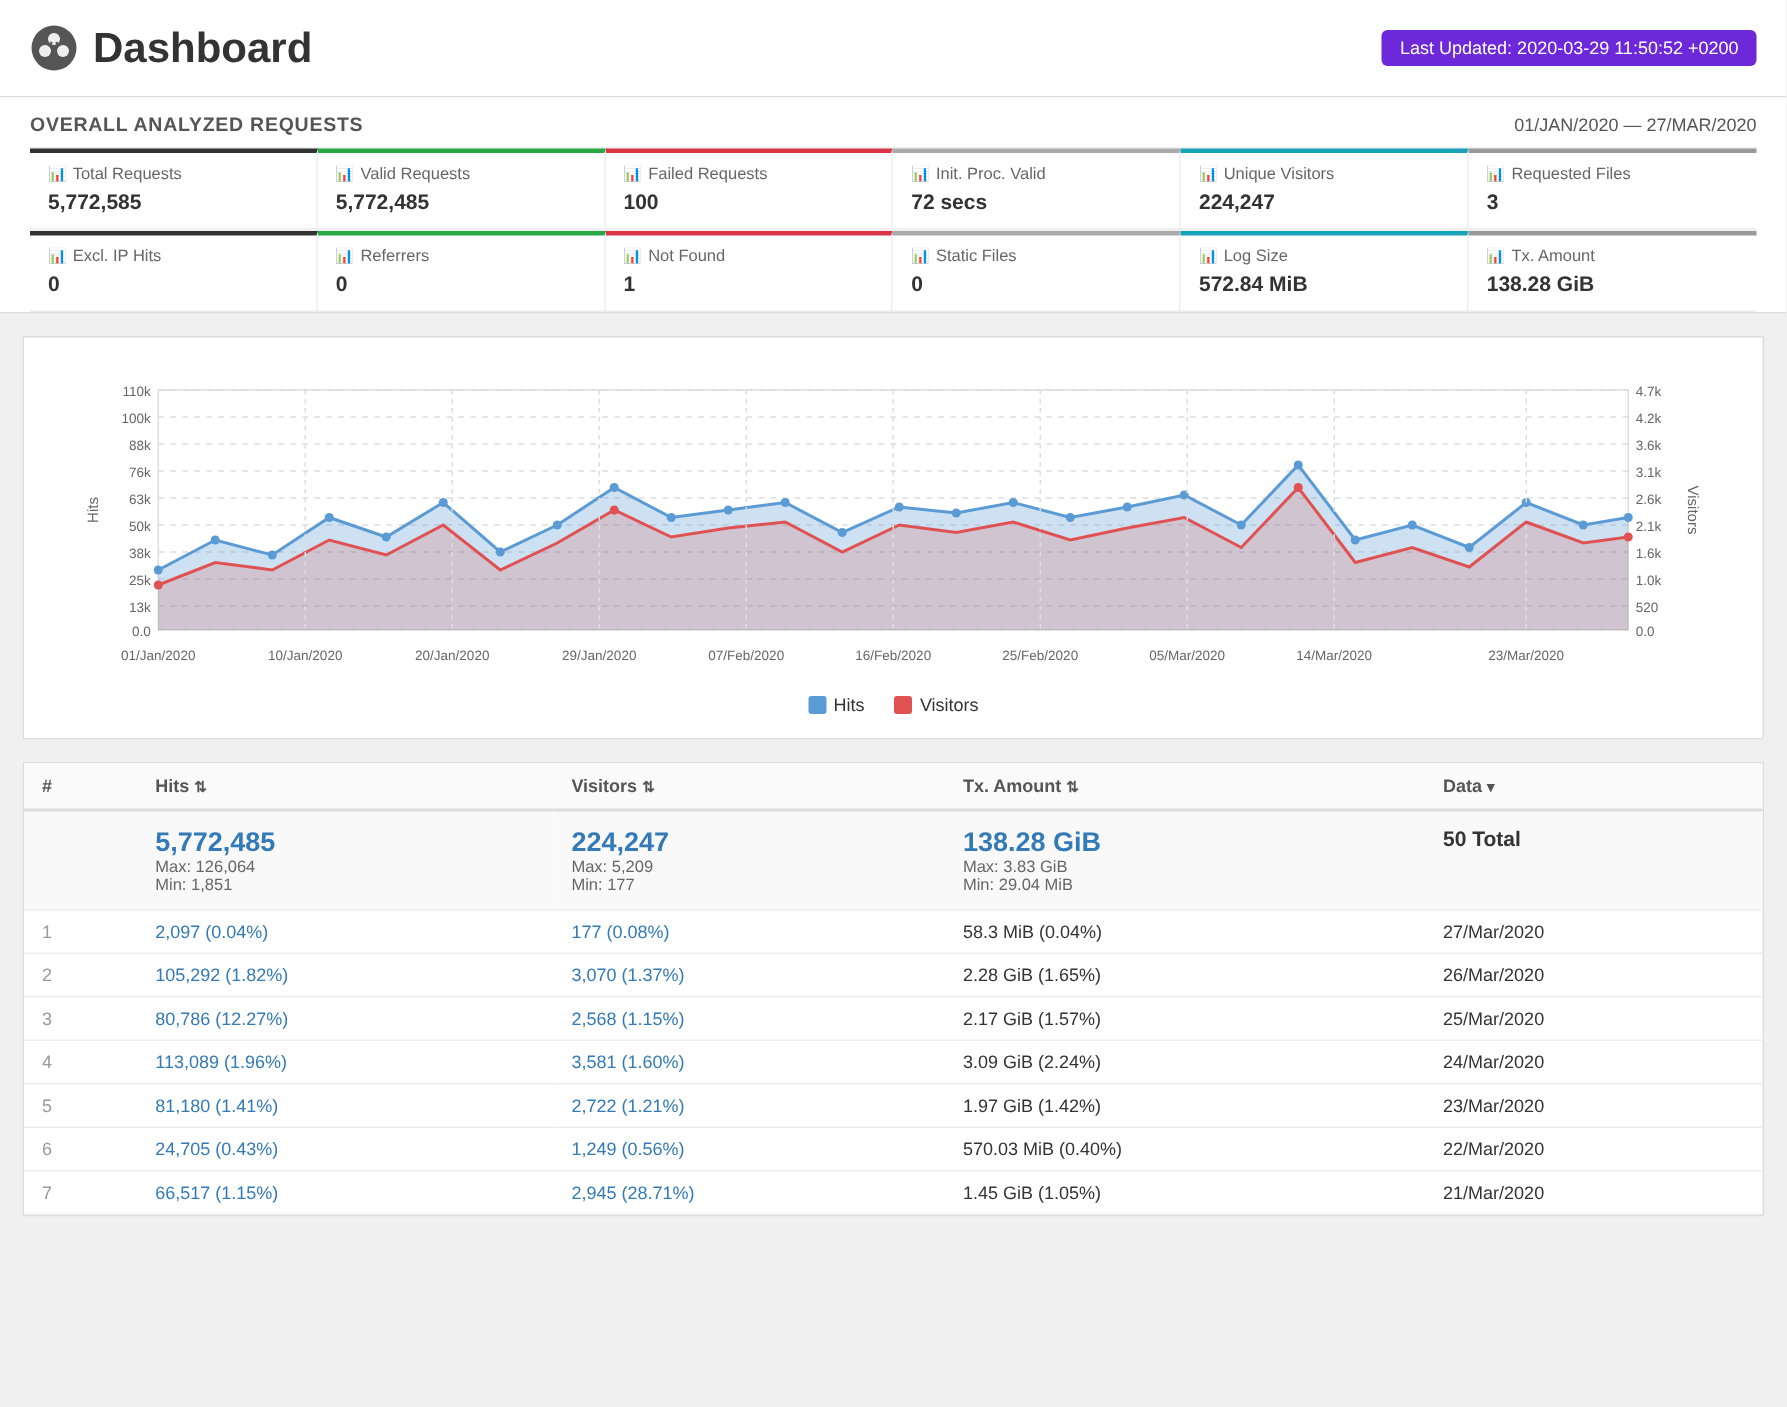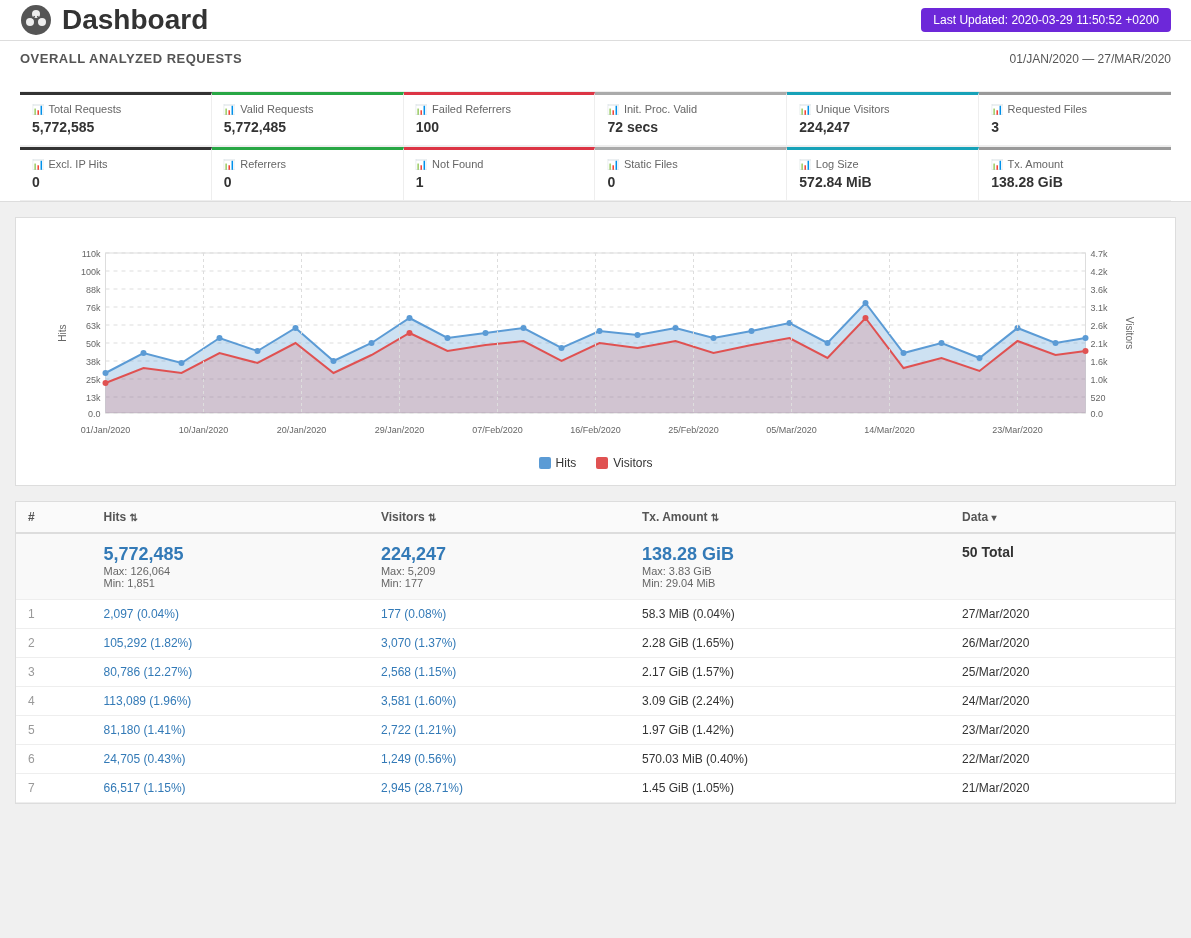--- a/index.html
+++ b/index.html
@@ -1,26 +1,26 @@
 <!DOCTYPE html>
 <html><head>
   <meta charset="utf-8">
   <style>
     * { box-sizing: border-box; margin: 0; padding: 0; }
     body { font-family: Arial, sans-serif; background: #f0f0f0; font-size: 13px; color: #333; }
 
     
-    .header { background: #fff; padding: 4px 20px; display: flex; align-items: center; justify-content: space-between; border-bottom: 1px solid #ddd; }
+    .header { background: #fff; padding: 16px 20px; display: flex; align-items: center; justify-content: space-between; border-bottom: 1px solid #ddd; }
     .header-title { font-size: 28px; font-weight: bold; color: #333; display: flex; align-items: center; gap: 10px; }
     .header-icon { width: 32px; height: 32px; }
     .last-updated { background: #6d28d9; color: #fff; padding: 5px 12px; border-radius: 4px; font-size: 12px; }
 
     
     .stats-section { background: #fff; padding: 10px 20px 0 20px; border-bottom: 1px solid #ddd; }
-    .stats-header { display: flex; justify-content: space-between; align-items: center; margin-bottom: 25px; }
+    .stats-header { display: flex; justify-content: space-between; align-items: center; margin-bottom: 8px; }
     .stats-title { font-size: 13px; font-weight: bold; color: #555; letter-spacing: 0.5px; }
     .date-range { font-size: 12px; color: #555; }
 
     .stats-grid { display: grid; grid-template-columns: repeat(6, 1fr); gap: 0; border-top: 1px solid #eee; }
     .stat-card { padding: 8px 12px 10px; border-right: 1px solid #eee; border-bottom: 1px solid #eee; }
     .stat-card:last-child { border-right: none; }
     .stat-label { font-size: 11px; color: #666; display: flex; align-items: center; gap: 4px; margin-bottom: 4px; }
     .stat-value { font-size: 14px; font-weight: bold; color: #333; }
 
     
@@ -102,21 +102,21 @@
       <div class="stat-card green">
       <div class="stat-label">
         <span style="font-size:10px;">📊</span>
         <span>Valid Requests</span>
       </div>
       <div class="stat-value">5,772,485</div>
     </div>
       <div class="stat-card red">
       <div class="stat-label">
         <span style="font-size:10px;">📊</span>
-        <span>Failed Referrers</span>
+        <span>Failed Requests</span>
       </div>
       <div class="stat-value">100</div>
     </div>
       <div class="stat-card gray">
       <div class="stat-label">
         <span style="font-size:10px;">📊</span>
         <span>Init. Proc. Valid</span>
       </div>
       <div class="stat-value">72 secs</div>
     </div>

